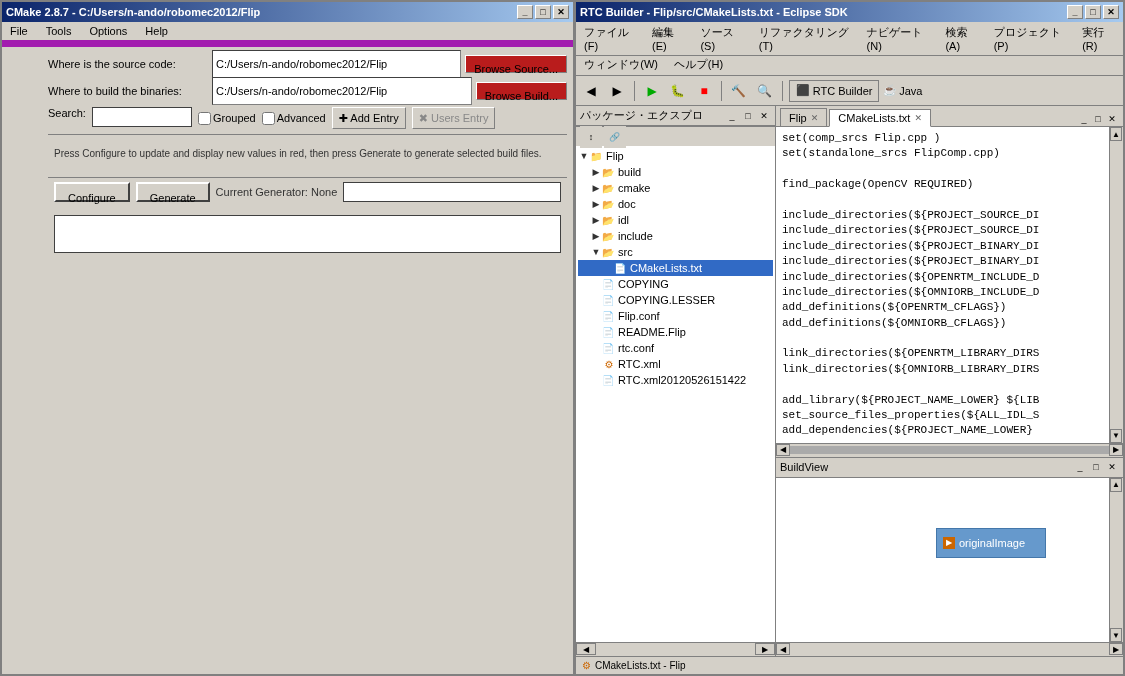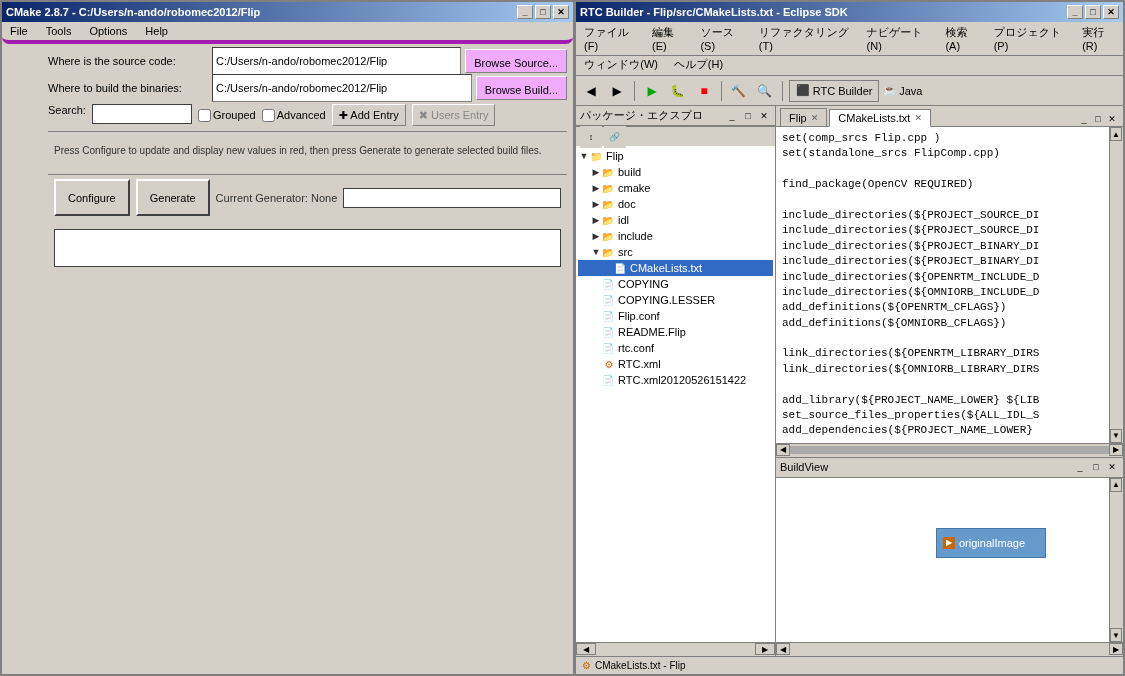--- a/index.html
+++ b/index.html
@@ -39,26 +39,25 @@
       border-left-color: #fff;
       font-size: 9px;
       display: flex;
       align-items: center;
       justify-content: center;
       cursor: pointer;
       color: black;
     }
     .window-menubar {
       background: #d4d0c8;
-      border-bottom: 4px solid #a21caf;
+      border-bottom: 7px solid #a21caf;
       padding: 2px 4px;
       display: flex;
       gap: 10px;
       font-size: 11px;
-      border-radius: 7px;
     }
     .menu-item {
       padding: 1px 4px;
       cursor: pointer;
     }
 
     .cmake-content {
       padding: 6px;
       display: flex;
       flex-direction: column;
@@ -81,23 +80,23 @@
       flex: 1;
       height: 28px;
       border: 1px solid #808080;
       border-top-color: #404040;
       border-left-color: #404040;
       background: white;
       padding: 1px 3px;
       font-size: 11px;
     }
     .browse-btn {
-      height: 24px;
+      height: 18px;
       padding: 7px 8px;
-      background: #f0abfc;
+      background: #b91c1c;
       border: 1px solid #808080;
       border-top-color: #fff;
       border-left-color: #fff;
       font-size: 11px;
       cursor: pointer;
       white-space: nowrap;
     }
     .search-row {
       display: flex;
       gap: 6px;
@@ -178,21 +177,21 @@
 
     .bottom-bar {
       display: flex;
       align-items: center;
       gap: 6px;
       padding: 4px 6px;
       background: #d4d0c8;
       border-top: 1px solid #808080;
     }
     .action-btn {
-      height: 37px;
+      height: 20px;
       padding: 8px 12px;
       background: #d4d0c8;
       border: 2px solid;
       border-top-color: #fff;
       border-left-color: #fff;
       border-right-color: #404040;
       border-bottom-color: #404040;
       font-size: 11px;
       cursor: pointer;
     }

